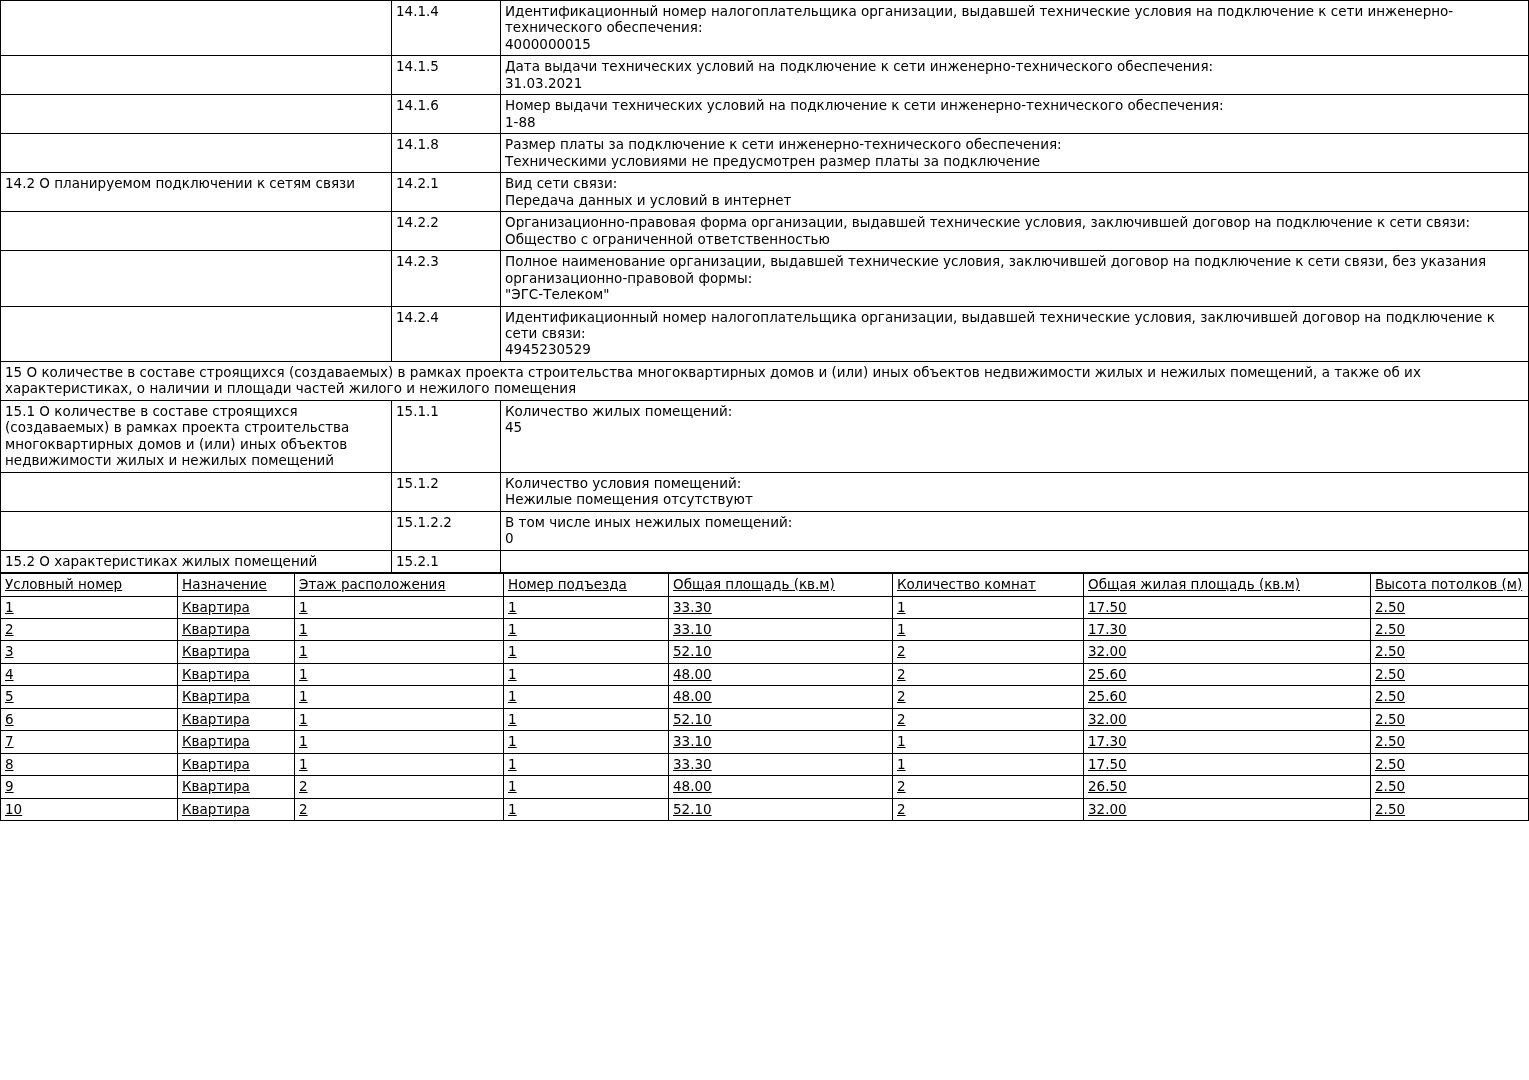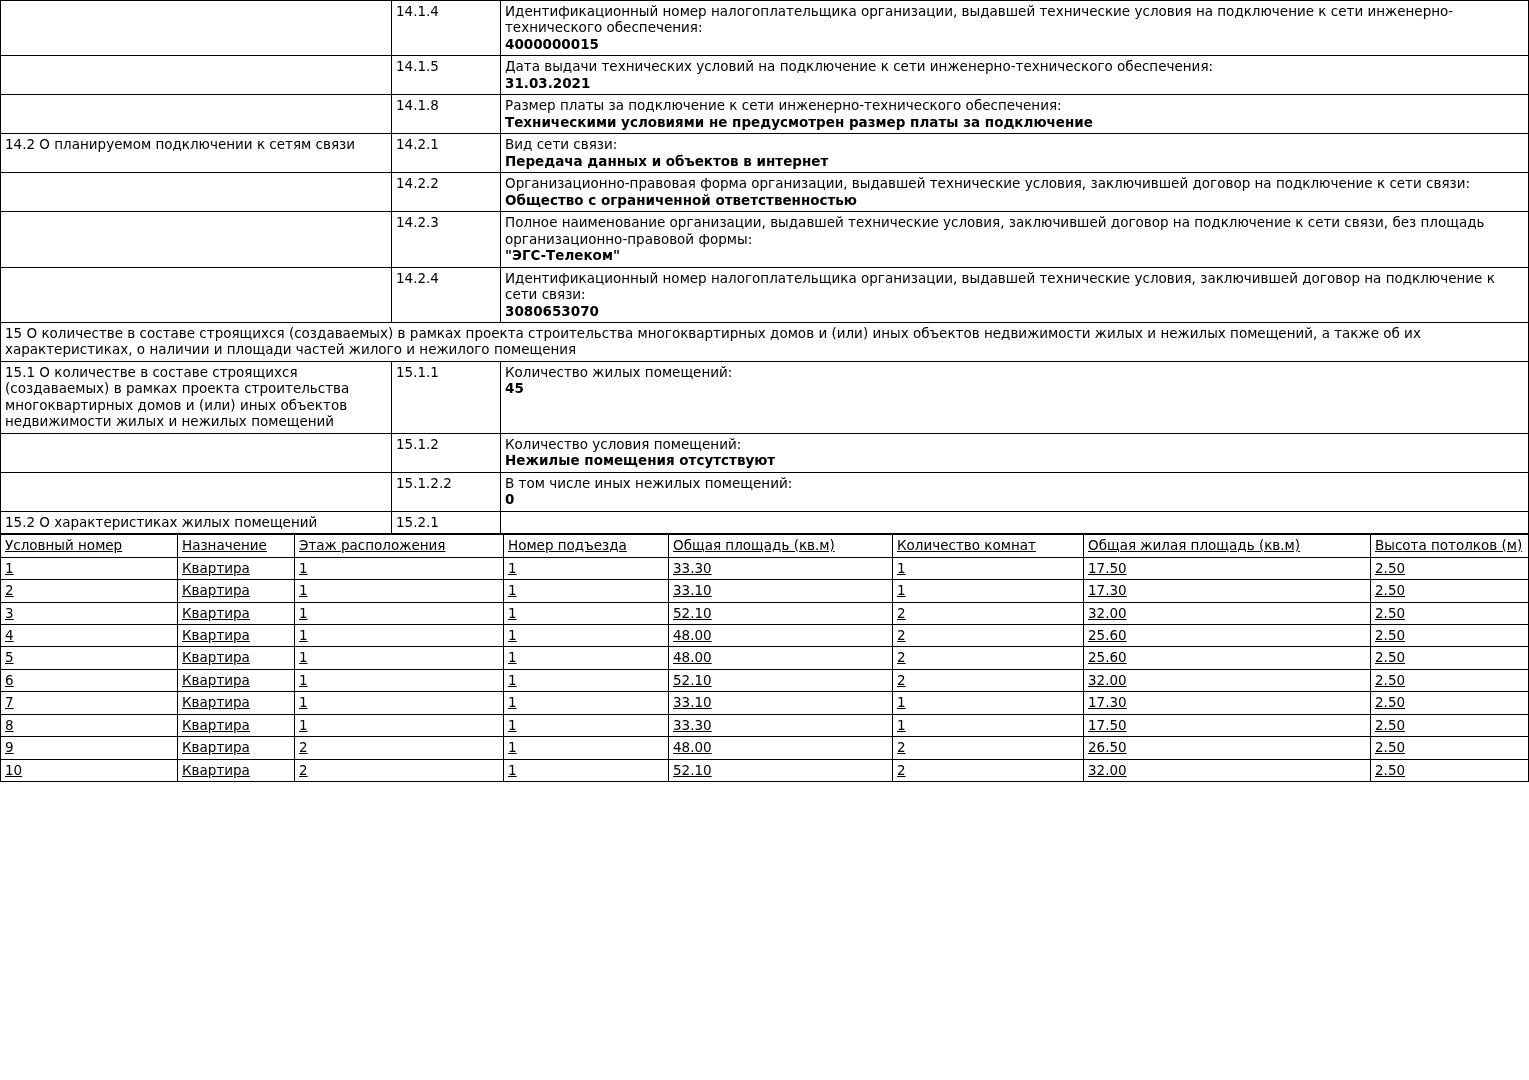--- a/index.html
+++ b/index.html
@@ -26,21 +26,21 @@
   table.doc td {
     border: 1px solid #000000;
     vertical-align: top;
     padding: 2px 4px 3px 4px;
     line-height: 1.22;
     word-wrap: break-word;
   }
   .c-label { width: 382px; }
   .c-num   { width: 100px; }
   .c-val   { }
-  .bold { font-weight: bold; }
+  .bold { font-weight: normal; }
   .mid { vertical-align: middle; }
 
   
   table.apt {
     border-collapse: collapse;
     width: 1529px;
     table-layout: fixed;
     text-decoration: underline;
   }
   table.apt td, table.apt th {
@@ -79,56 +79,64 @@
       <tr>
         <td class="c-label"></td>
         <td class="c-num mid">14.1.5</td>
         <td class="c-val">
           <div>Дата выдачи технических условий на подключение к сети инженерно-технического обеспечения:</div>
           <div class="bold">31.03.2021</div>
         </td>
       </tr>
       <tr>
         <td class="c-label"></td>
+        <td class="c-num mid">14.1.6</td>
+        <td class="c-val">
+          <div>Номер выдачи технических условий на подключение к сети инженерно-технического обеспечения:</div>
+          <div class="bold">1-88</div>
+        </td>
+      </tr>
+      <tr>
+        <td class="c-label"></td>
         <td class="c-num mid">14.1.8</td>
         <td class="c-val">
           <div>Размер платы за подключение к сети инженерно-технического обеспечения:</div>
           <div class="bold">Техническими условиями не предусмотрен размер платы за подключение</div>
         </td>
       </tr>
       <tr>
         <td class="c-label">14.2 О планируемом подключении к сетям связи</td>
         <td class="c-num mid">14.2.1</td>
         <td class="c-val">
           <div>Вид сети связи:</div>
-          <div class="bold">Передача данных и объектов в интернет</div>
+          <div class="bold">Передача данных и условий в интернет</div>
         </td>
       </tr>
       <tr>
         <td class="c-label"></td>
         <td class="c-num mid">14.2.2</td>
         <td class="c-val">
           <div>Организационно-правовая форма организации, выдавшей технические условия, заключившей договор на подключение к сети связи:</div>
           <div class="bold">Общество с ограниченной ответственностью</div>
         </td>
       </tr>
       <tr>
         <td class="c-label"></td>
         <td class="c-num mid">14.2.3</td>
         <td class="c-val">
-          <div>Полное наименование организации, выдавшей технические условия, заключившей договор на подключение к сети связи, без площадь организационно-правовой формы:</div>
+          <div>Полное наименование организации, выдавшей технические условия, заключившей договор на подключение к сети связи, без указания организационно-правовой формы:</div>
           <div class="bold">"ЭГС-Телеком"</div>
         </td>
       </tr>
       <tr>
         <td class="c-label"></td>
         <td class="c-num mid">14.2.4</td>
         <td class="c-val">
           <div>Идентификационный номер налогоплательщика организации, выдавшей технические условия, заключившей договор на подключение к сети связи:</div>
-          <div class="bold">3080653070</div>
+          <div class="bold">4945230529</div>
         </td>
       </tr>
 
       <tr>
         <td colspan="3">15 О количестве в составе строящихся (создаваемых) в рамках проекта строительства многоквартирных домов и (или) иных объектов недвижимости жилых и нежилых помещений, а также об их характеристиках, о наличии и площади частей жилого и нежилого помещения</td>
       </tr>
 
       <tr>
         <td class="c-label">15.1 О количестве в составе строящихся (создаваемых) в рамках проекта строительства многоквартирных домов и (или) иных объектов недвижимости жилых и нежилых помещений</td>
         <td class="c-num mid">15.1.1</td>

